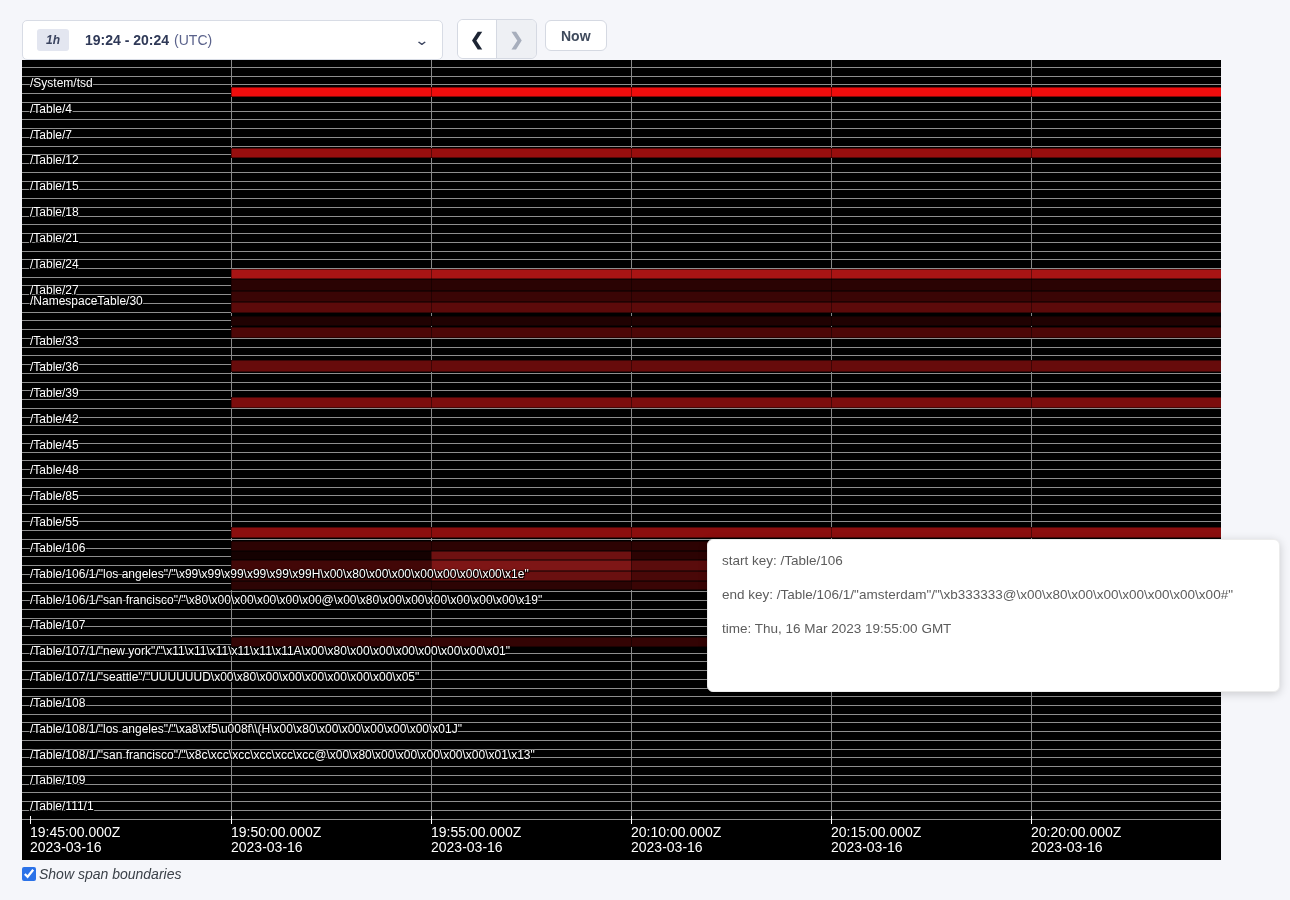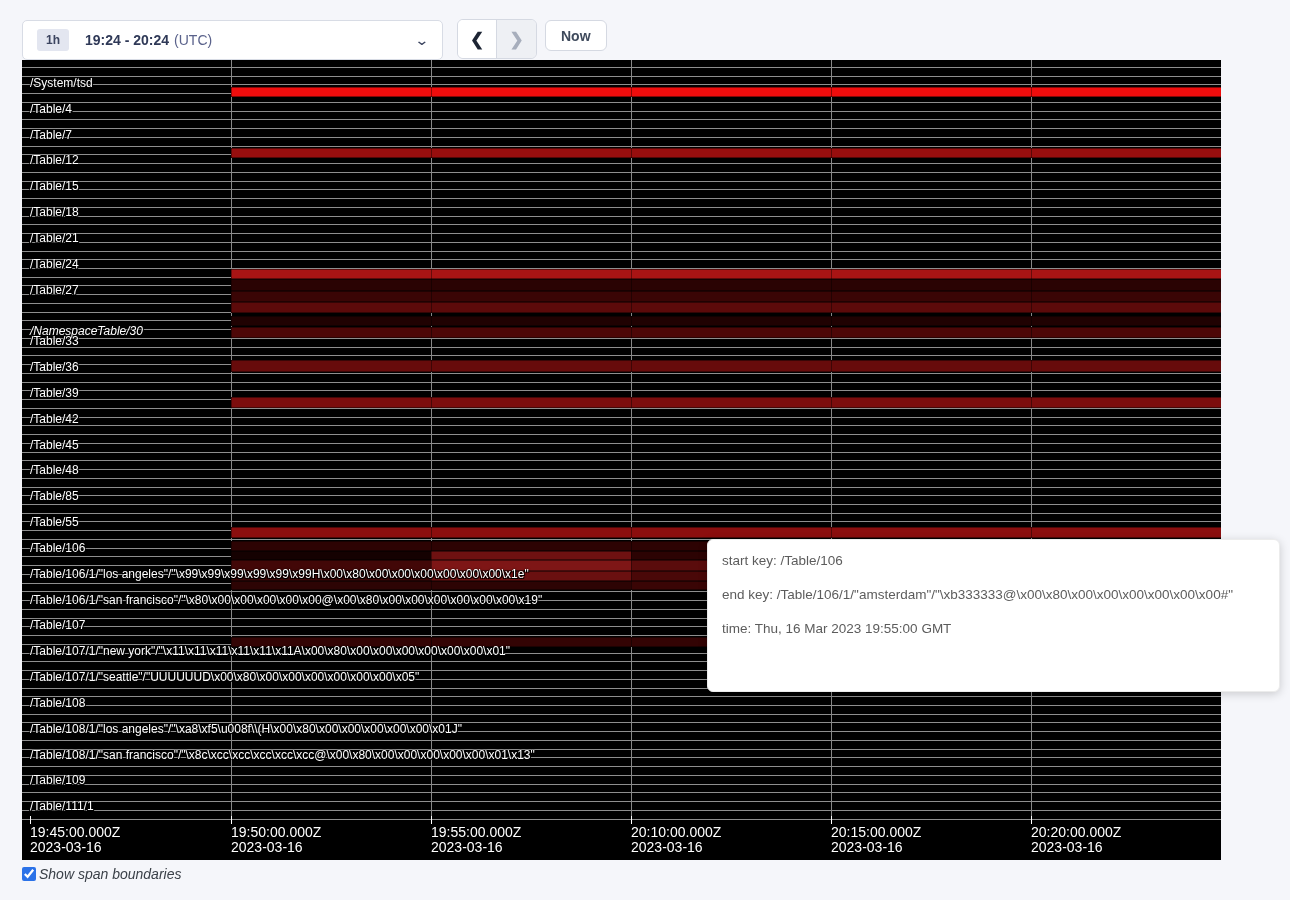--- a/index.html
+++ b/index.html
@@ -11,21 +11,21 @@
   }
   
   .time-dropdown{
     position:absolute;left:22px;top:20px;width:421px;height:40px;
     background:#ffffff;border:1px solid #d8dce5;border-radius:5px;
     display:flex;align-items:center;box-sizing:border-box;padding:0 14px;
     cursor:pointer;
   }
   .range-badge{
     background:#e3e6f0;color:#3b445f;font-weight:bold;font-size:12px;
-    border-radius:3px;padding:5px 9px;margin-right:16px;line-height:1;
+    border-radius:3px;padding:5px 9px;margin-right:16px;line-height:1;font-style:italic;
   }
   .range-text{color:#2f3957;font-weight:bold;font-size:14px;}
   .range-suffix{color:#5a628b;font-size:14px;margin-left:5px;}
   .dd-chevron{margin-left:auto;color:#3b445f;font-size:14px;line-height:1;transform:scaleX(1.3);}
   .nav-group{
     position:absolute;left:457px;top:19px;height:40px;display:flex;
     border:1px solid #d5d9e2;border-radius:6px;overflow:hidden;box-sizing:border-box;
   }
   .nav-btn{
     width:39px;height:100%;display:flex;align-items:center;justify-content:center;
@@ -138,21 +138,21 @@
   <div>
       <div class="row-label" style="top: 17px;">/System/tsd</div>
       <div class="row-label" style="top: 42.83px;">/Table/4</div>
       <div class="row-label" style="top: 68.66px;">/Table/7</div>
       <div class="row-label" style="top: 94.49px;">/Table/12</div>
       <div class="row-label" style="top: 120.32px;">/Table/15</div>
       <div class="row-label" style="top: 146.15px;">/Table/18</div>
       <div class="row-label" style="top: 171.98px;">/Table/21</div>
       <div class="row-label" style="top: 197.81px;">/Table/24</div>
       <div class="row-label" style="top: 223.64px;">/Table/27</div>
-      <div class="row-label" style="top: 265px; font-style: italic;">/NamespaceTable/30</div>
+      <div class="row-label" style="top: 235px;">/NamespaceTable/30</div>
       <div class="row-label" style="top: 275.3px;">/Table/33</div>
       <div class="row-label" style="top: 301.13px;">/Table/36</div>
       <div class="row-label" style="top: 326.96px;">/Table/39</div>
       <div class="row-label" style="top: 352.79px;">/Table/42</div>
       <div class="row-label" style="top: 378.62px;">/Table/45</div>
       <div class="row-label" style="top: 404.45px;">/Table/48</div>
       <div class="row-label" style="top: 430.28px;">/Table/85</div>
       <div class="row-label" style="top: 456.11px;">/Table/55</div>
       <div class="row-label" style="top: 481.94px;">/Table/106</div>
       <div class="row-label" style="top: 507.77px;">/Table/106/1/"los angeles"/"\x99\x99\x99\x99\x99\x99H\x00\x80\x00\x00\x00\x00\x00\x00\x1e"</div>

